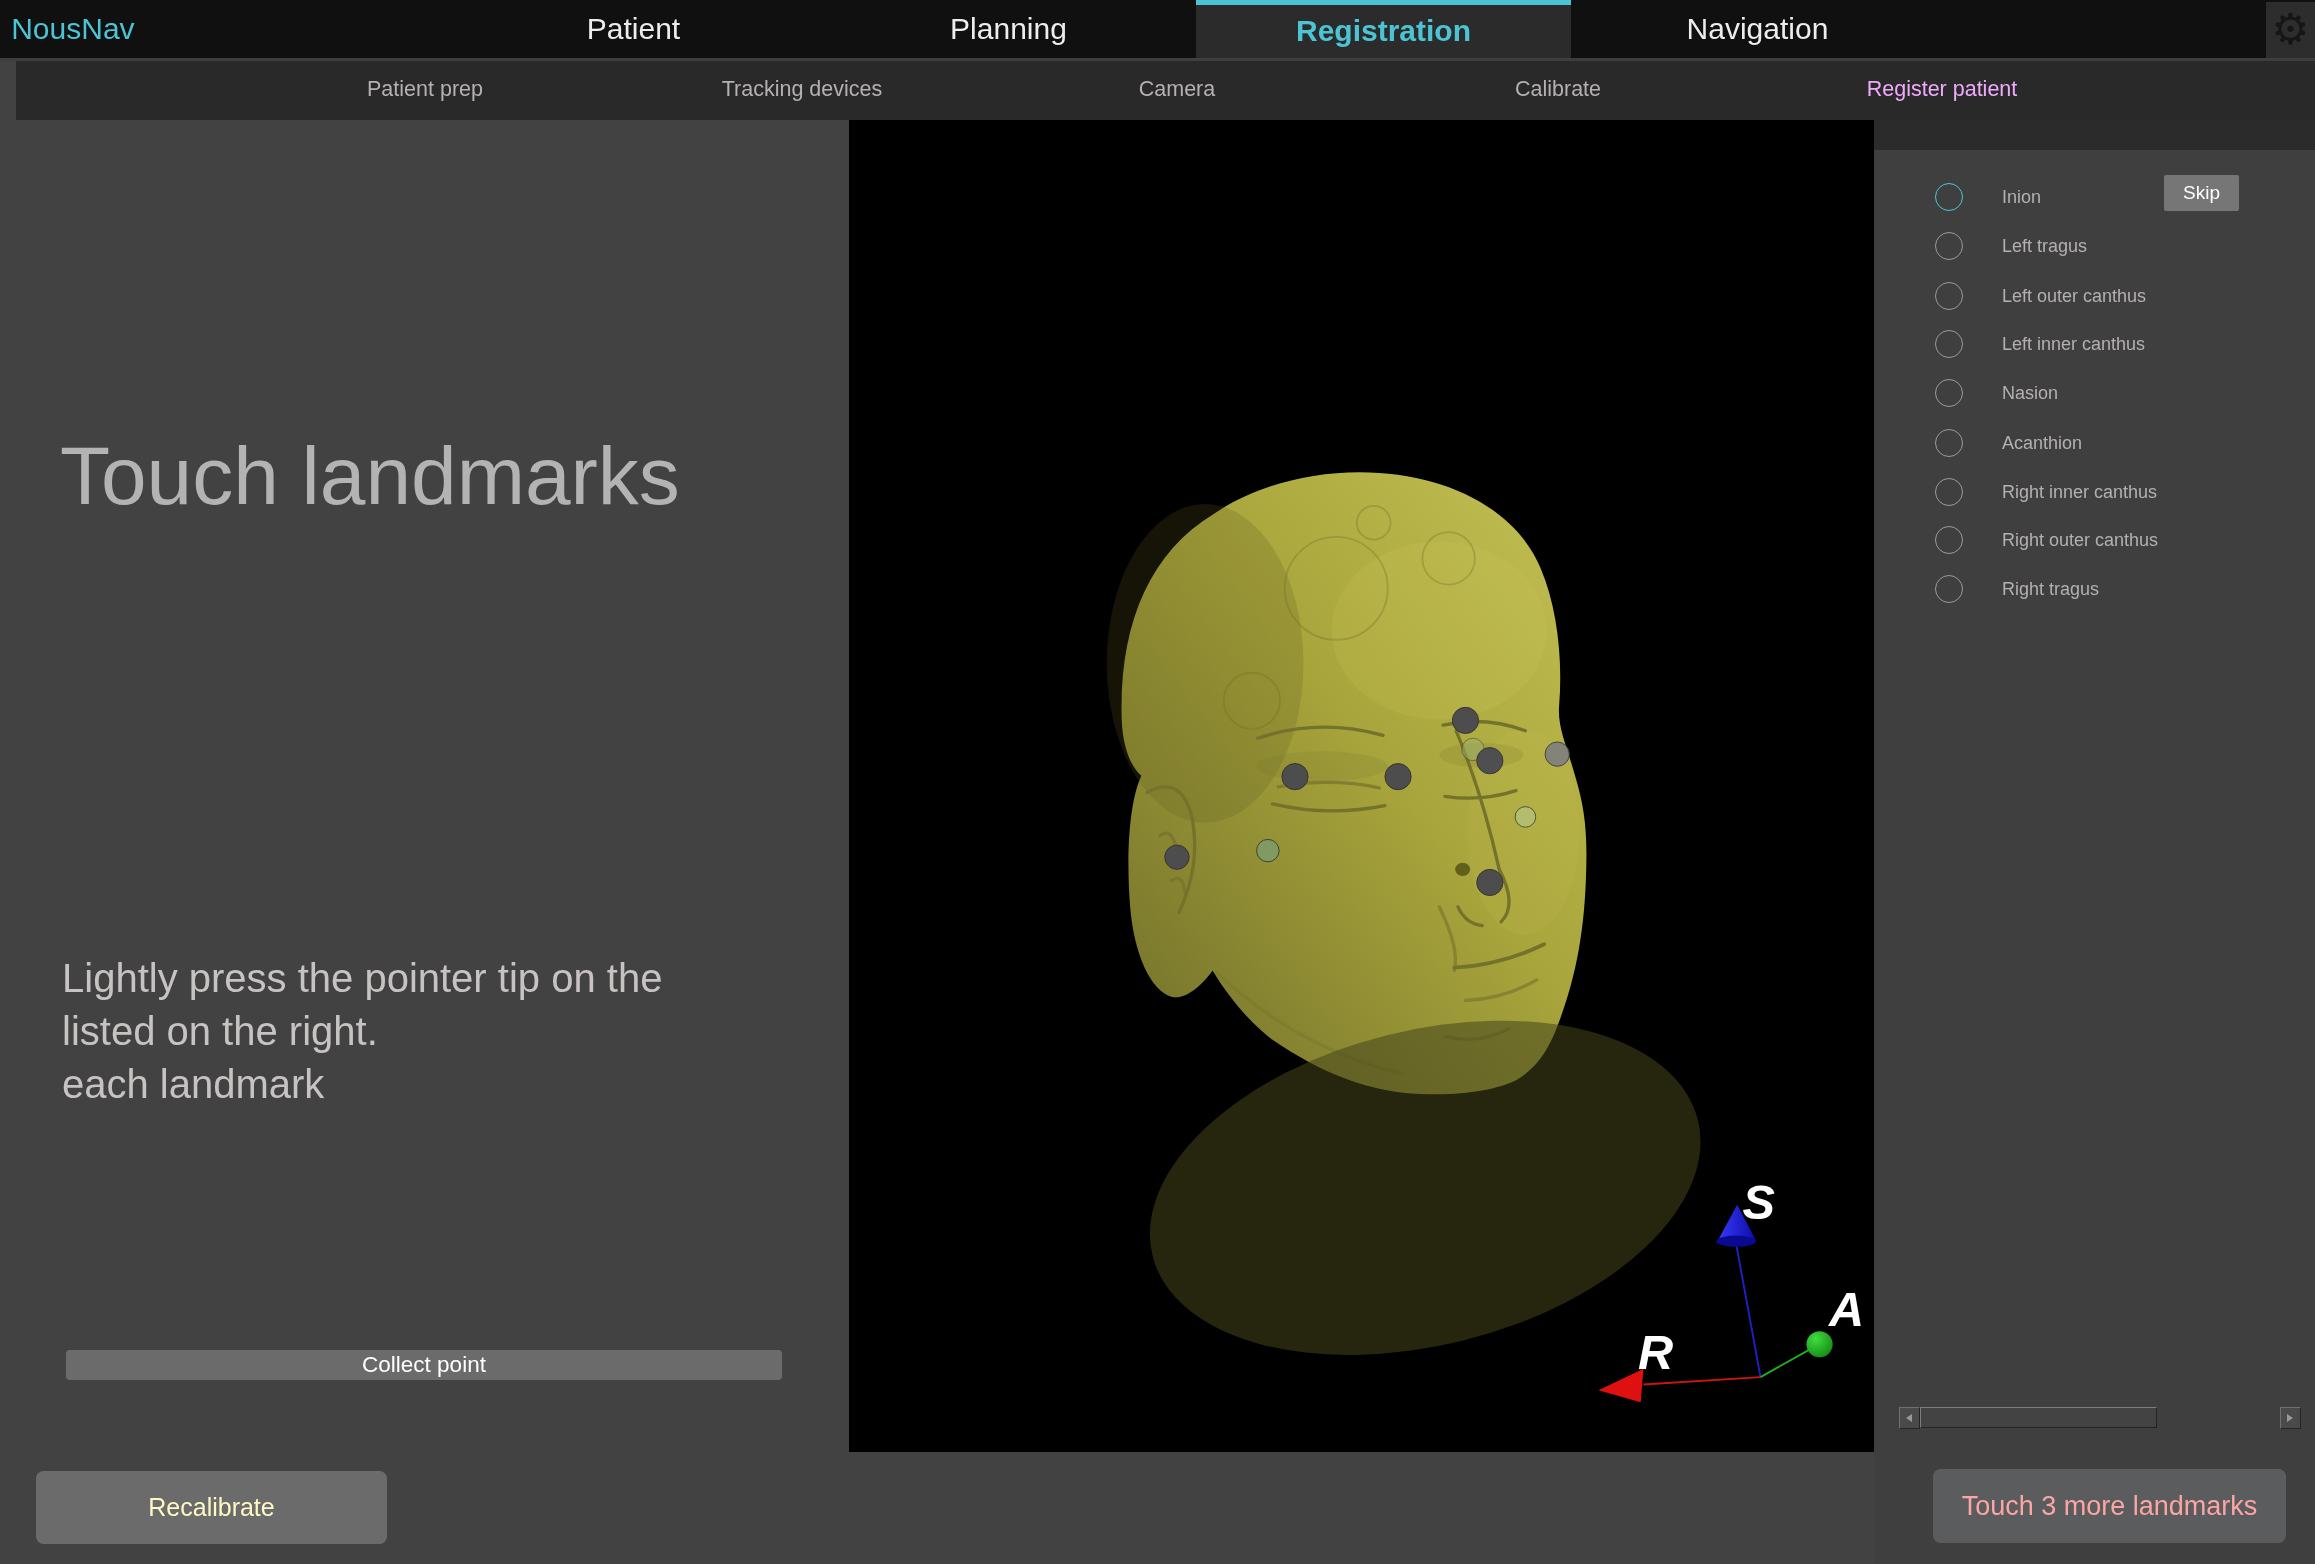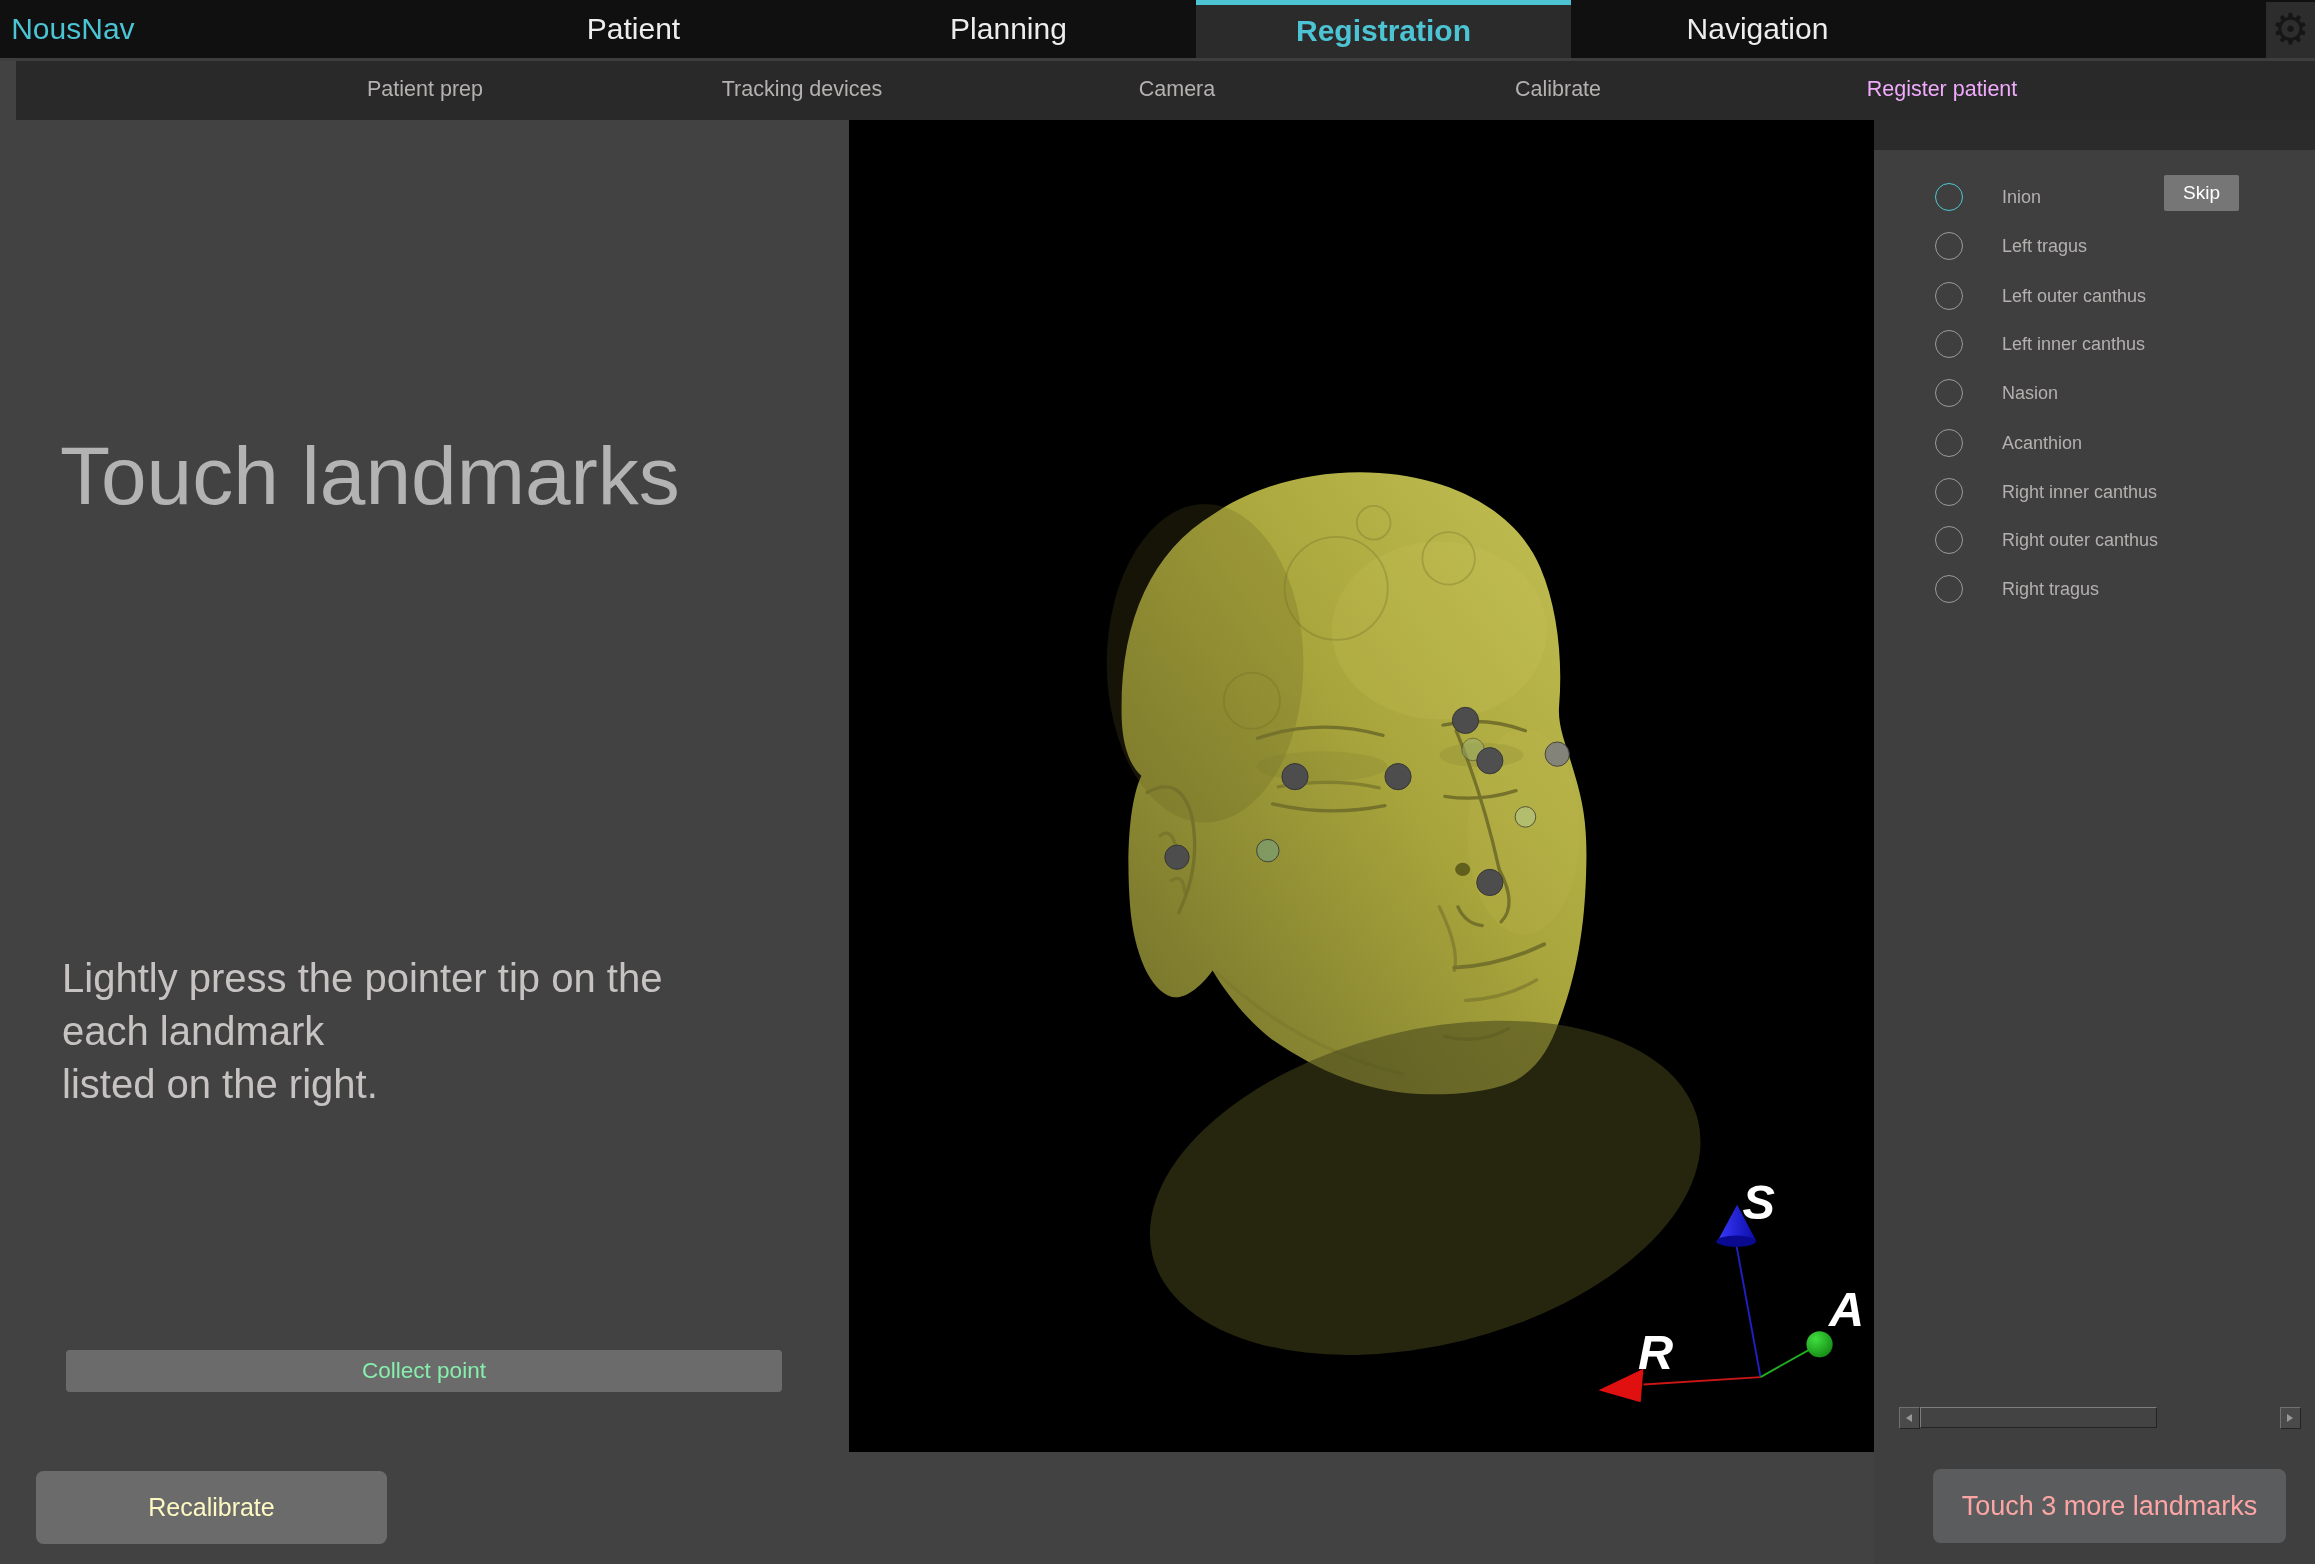--- a/index.html
+++ b/index.html
@@ -33,22 +33,22 @@
   .right-panel-cap{position:absolute;left:0;top:0;width:441px;height:30px;background:#2b2b2b;}
   .bottom-strip{position:absolute;left:849px;top:1452px;width:1025px;height:112px;background:#424242;}
 
   
   .page-title{position:absolute;left:60px;top:309px;font-size:82px;color:#b3b3b3;
               letter-spacing:0px;white-space:nowrap;}
   .instructions{position:absolute;left:62px;top:832px;font-size:40px;line-height:53px;
                 color:#c8c3c3;}
   .btn{display:flex;align-items:center;justify-content:center;box-sizing:border-box;
        cursor:pointer;white-space:nowrap;}
-  .collect-btn{position:absolute;left:66px;top:1230px;width:716px;height:42px;
-               background:#6b6b6b;border-radius:3.7px;font-size:22.5px;color:#86efac;}
+  .collect-btn{position:absolute;left:66px;top:1230px;width:716px;height:30px;
+               background:#6b6b6b;border-radius:3.7px;font-size:22.5px;color:#ffffff;}
   .recal-btn{position:absolute;left:36px;top:1351px;width:351px;height:73px;
              background:#6b6b6b;border-radius:7.5px;font-size:25px;color:#fef9c3;}
 
   
   .skip-btn{position:absolute;left:290px;top:55px;width:75px;height:36px;background:#767676;
             border-radius:2px;font-size:19px;color:#ffffff;}
   .lm-row{position:absolute;left:0;width:441px;height:49px;}
   .lm-radio{position:absolute;left:61px;top:10.3px;width:28px;height:28px;border-radius:50%;
             border:1.9px solid #9b9b9b;box-sizing:border-box;cursor:pointer;}
   .lm-radio.active{border-color:#4ec7d2;}
@@ -95,22 +95,22 @@
     <div class="subitem" style="left:786px">Tracking devices</div>
     <div class="subitem" style="left:1161px">Camera</div>
     <div class="subitem" style="left:1542px">Calibrate</div>
     <div class="subitem active" style="left:1926px">Register patient</div>
   </div>
 
   <div class="left-panel">
     <div class="page-title">Touch landmarks</div>
     <div class="instructions">
       <div>Lightly press the pointer tip on the</div>
+      <div>listed on the right.</div>
       <div>each landmark</div>
-      <div>listed on the right.</div>
     </div>
     <div class="btn collect-btn">Collect point</div>
     <div class="btn recal-btn">Recalibrate</div>
   </div>
 
   <div class="viewport">
     <svg width="1025" height="1332" viewBox="0 0 1094 1422">
       <defs>
         <linearGradient id="headGrad" x1="1" y1="0" x2="0" y2="1">
           <stop offset="0" stop-color="#c3c054"></stop>

